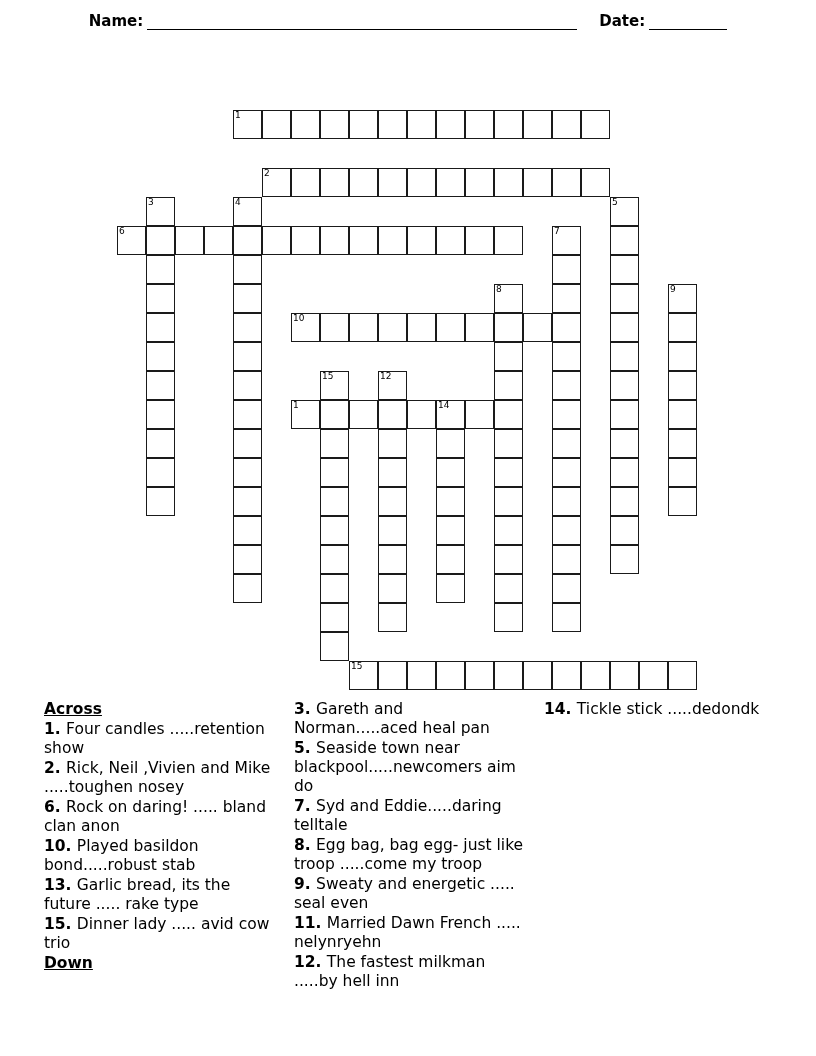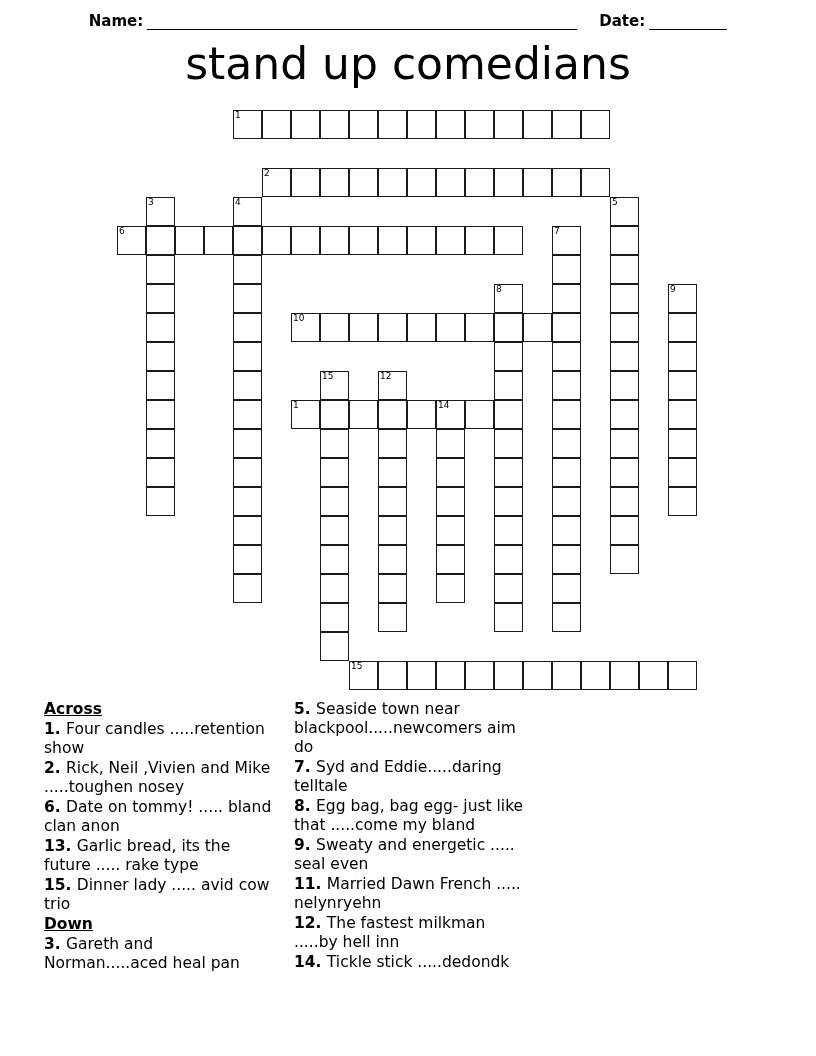--- a/index.html
+++ b/index.html
@@ -82,21 +82,20 @@
 
 <div class="page">
 
   <div class="hdr">
     <span>Name:</span>
     <span class="rule rule-name"></span>
     <span class="hdr-date">Date:</span>
     <span class="rule rule-date"></span>
   </div>
 
-  <div class="title">stand up comedians</div>
 
   <div id="grid">
       <div class="cell" style="left: 233px; top: 110px;">
         <span class="num">1</span>
       </div>
       <div class="cell" style="left: 262px; top: 110px;"></div>
       <div class="cell" style="left: 291px; top: 110px;"></div>
       <div class="cell" style="left: 320px; top: 110px;"></div>
       <div class="cell" style="left: 349px; top: 110px;"></div>
       <div class="cell" style="left: 378px; top: 110px;"></div>
@@ -281,30 +280,31 @@
       <div class="cell" style="left: 610px; top: 661px;"></div>
       <div class="cell" style="left: 639px; top: 661px;"></div>
       <div class="cell" style="left: 668px; top: 661px;"></div>
     </div>
 
   <div class="clues">
     <div class="sec-head">Across</div>
     <div id="across-list">
         <div class="clue"><b>1. </b><span>Four candles .....retention show</span></div>
         <div class="clue"><b>2. </b><span>Rick, Neil ,Vivien and Mike .....toughen nosey</span></div>
-        <div class="clue"><b>6. </b><span>Date on tommy! ..... bland clan anon</span></div>
+        <div class="clue"><b>6. </b><span>Rock on daring! ..... bland clan anon</span></div>
+        <div class="clue"><b>10. </b><span>Played basildon bond.....robust stab</span></div>
         <div class="clue"><b>13. </b><span>Garlic bread, its the future ..... rake type</span></div>
         <div class="clue"><b>15. </b><span>Dinner lady ..... avid cow trio</span></div>
       </div>
     <div class="sec-head" id="down-head">Down</div>
     <div id="down-list">
         <div class="clue"><b>3. </b><span>Gareth and Norman.....aced heal pan</span></div>
         <div class="clue"><b>5. </b><span>Seaside town near blackpool.....newcomers aim do</span></div>
         <div class="clue"><b>7. </b><span>Syd and Eddie.....daring telltale</span></div>
-        <div class="clue"><b>8. </b><span>Egg bag, bag egg- just like that .....come my bland</span></div>
+        <div class="clue"><b>8. </b><span>Egg bag, bag egg- just like troop .....come my troop</span></div>
         <div class="clue"><b>9. </b><span>Sweaty and energetic ..... seal even</span></div>
         <div class="clue"><b>11. </b><span>Married Dawn French ..... nelynryehn</span></div>
         <div class="clue"><b>12. </b><span>The fastest milkman .....by hell inn</span></div>
         <div class="clue"><b>14. </b><span>Tickle stick .....dedondk</span></div>
       </div>
   </div>
 
 </div>
 
 </body></html>

